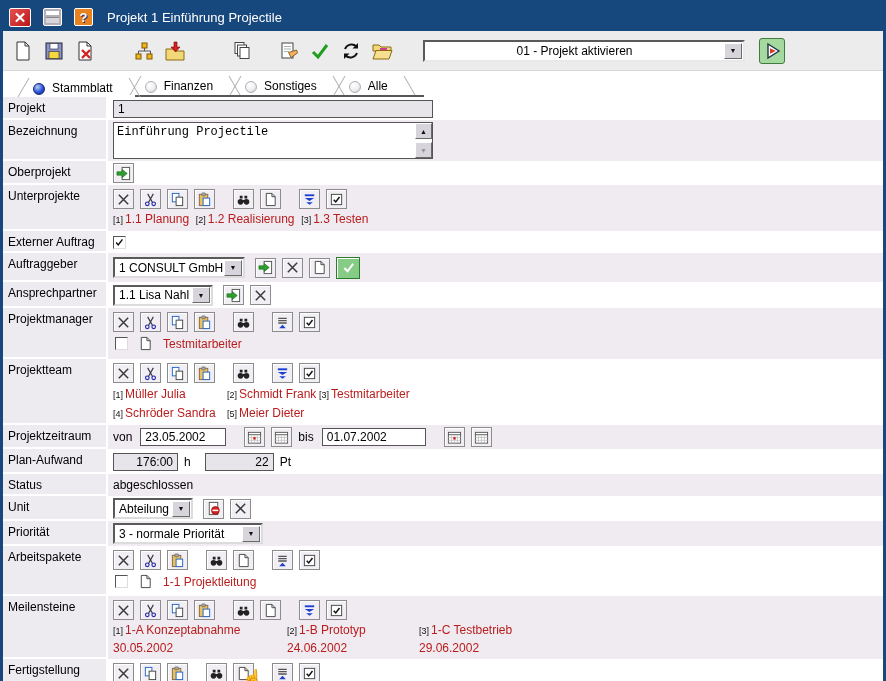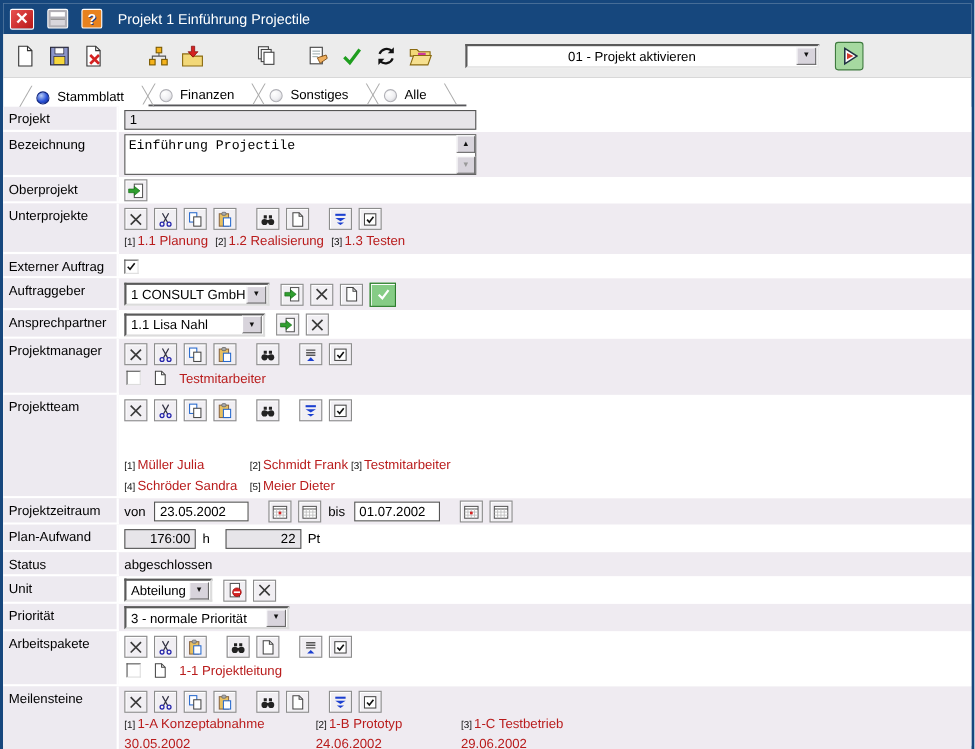--- a/index.html
+++ b/index.html
@@ -57,21 +57,21 @@
   .cb { width:13px; height:13px; background:#fff; border:1px solid; border-color:#555 #ddd #ddd #555; display:inline-block; position:relative; cursor:pointer; vertical-align:middle; }
   .cb svg { position:absolute; left:0; top:0; width:11px; height:11px; }
 
   .sel { display:inline-flex; align-items:center; border:2px solid; border-color:#5a5a5a #dcdcdc #dcdcdc #5a5a5a; background:#fff; height:21px; vertical-align:middle; }
   .sel .txt { flex:1; padding:0 4px; white-space:nowrap; overflow:hidden; }
 
   a.lnk { color:#b91c1c; text-decoration:none; cursor:pointer; }
   .idx { font-size:9px; color:#111; margin-right:2px; }
   .linkline { padding-top:2px; line-height:17px; }
 
-  .team-grid { display:grid; grid-template-columns:114px 92px auto; row-gap:1px; padding-top:3px; line-height:17px;margin-top:28px; }
+  .team-grid { display:grid; grid-template-columns:114px 92px auto; row-gap:1px; padding-top:3px; line-height:17px; }
   .ms-grid { display:grid; grid-template-columns:174px 132px auto; padding-top:2px; line-height:17px; }
 
   .iconrow { display:flex; align-items:center; padding-top:2px; }
   .itemline { display:flex; align-items:center; gap:9px; padding:3px 0 0 2px; }
 
   
   .ta { width:320px; height:37px; border:1px solid #555; background:#fff; display:flex; }
   .ta .txt { flex:1; font-family:Liberation Mono, monospace; font-size:12px; padding:2px 3px; }
   .ta .sb { width:17px; display:flex; flex-direction:column; justify-content:space-between; }
   .sb button { height:16px; background:#d8d4dc; border:1px solid; border-color:#fff #6a6a6a #6a6a6a #fff; font-size:7px; line-height:1; padding:0; cursor:pointer; }
@@ -332,21 +332,21 @@
             <svg class="i" viewBox="0 0 16 16">
               <path d="M3.5 8.5l3.5 3.5 6-8" fill="none" stroke="#fff" stroke-width="2.2"></path>
             </svg>
           </button>
       </div>
     </div>
 
     <div class="row" style="min-height:26px">
       <div class="lbl">Ansprechpartner</div>
       <div class="fld vcen">
-        <span class="sel" style="width:128px">
+        <span class="sel" style="width:100px">
             <span class="txt">1.1 Lisa Nahl</span>
             <span class="selarrow">▼</span>
           </span>
         <span style="width:10px"></span>
         <button class="btn">
             <svg class="i" viewBox="0 0 16 16">
               <rect x="6.5" y="1.5" width="8" height="13" fill="#fff" stroke="#555"></rect>
               <path d="M1 6.2h5.5V3.6L12 8l-5.5 4.4V9.8H1z" fill="#2f9e2f" stroke="#116611" stroke-width=".6"></path>
             </svg>
           </button>
@@ -500,21 +500,21 @@
           </button>
         <button class="btn">
             <svg class="i" viewBox="0 0 16 16">
               <rect x="1.5" y="2.5" width="13" height="11.5" fill="#fff" stroke="#555"></rect>
               <path d="M1.5 5h13" stroke="#555"></path>
               <path d="M4.7 5v9M7.9 5v9M11.1 5v9M1.5 8h13M1.5 11h13" stroke="#bbb" stroke-width=".8"></path>
             </svg>
           </button>
         <span>bis</span>
         <span style="width:8px"></span>
-        <span class="inp" style="width:78px">01.07.2002</span>
+        <span class="inp" style="width:104px">01.07.2002</span>
         <span style="width:18px"></span>
         <button class="btn">
             <svg class="i" viewBox="0 0 16 16">
               <rect x="1.5" y="2.5" width="13" height="11.5" fill="#fff" stroke="#555"></rect>
               <path d="M1.5 5h13" stroke="#555"></path>
               <path d="M4.7 5v9M7.9 5v9M11.1 5v9M1.5 8h13M1.5 11h13" stroke="#bbb" stroke-width=".8"></path>
               <rect x="6.7" y="7.6" width="2.6" height="2.6" fill="#d42222"></rect>
             </svg>
           </button>
         <button class="btn">

